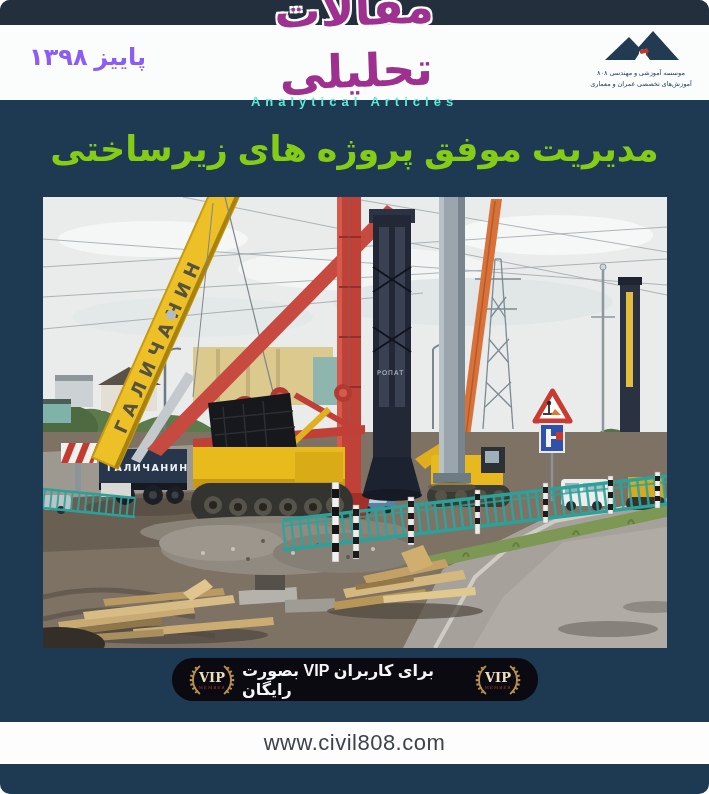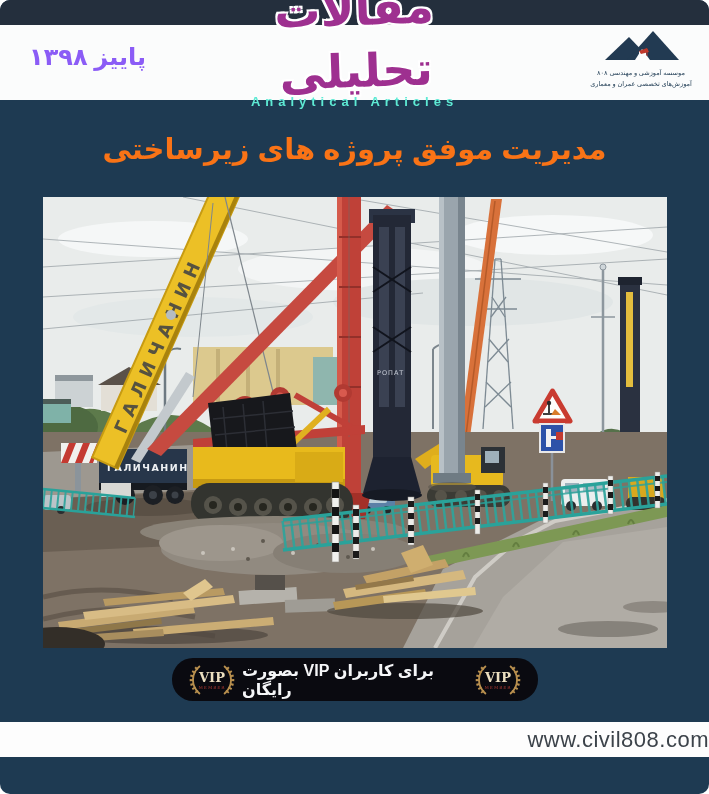--- a/index.html
+++ b/index.html
@@ -12,30 +12,30 @@
   .center-logo{position:absolute;left:50%;transform:translateX(-50%);top:-22px;width:300px;
                text-align:center;z-index:5;}
   .calligraphy{font-size:46px;font-weight:bold;color:#9e3090;direction:rtl;line-height:1.35;
                transform:rotate(-2deg);display:inline-block;
                text-shadow:-2px -2px 0 #fff,2px -2px 0 #fff,-2px 2px 0 #fff,2px 2px 0 #fff,0 0 3px #fff;}
   .logo-subtitle{font-size:13px;letter-spacing:5px;color:#5eead4;margin-top:-8px;font-weight:bold;}
   .institute{position:absolute;right:12px;top:4px;width:112px;text-align:center;}
   .institute-text{font-size:6.5px;color:#1d3a52;direction:rtl;line-height:1.6;margin-top:1px;}
   .title-section{position:absolute;top:100px;left:0;right:0;height:97px;
                  display:flex;align-items:center;justify-content:center;}
-  .page-title{color:#f97316;font-size:29px;font-weight:bold;direction:rtl;margin:8px;letter-spacing:0;}
+  .page-title{color:#84cc16;font-size:35px;font-weight:bold;direction:rtl;margin:8px;letter-spacing:0;}
   .photo{position:absolute;left:43px;top:197px;width:624px;height:451px;background:#e9eced;}
   .photo svg{display:block;}
   .vip-banner{position:absolute;left:172px;top:658px;width:366px;height:43px;background:#0a0a10;
               display:flex;align-items:center;justify-content:space-between;padding:0 14px;
               box-sizing:border-box;border-radius:21px;}
   .vip-text{color:#f5f6f8;font-size:16px;font-weight:bold;direction:rtl;flex:1;text-align:left;
             padding:0 4px;}
-  .footer-bar{position:absolute;top:722px;left:0;right:0;height:35px;background:#fdfdfd;
-              display:flex;align-items:center;justify-content:flex-end;}
+  .footer-bar{position:absolute;top:722px;left:0;right:0;height:42px;background:#fdfdfd;
+              display:flex;align-items:center;justify-content:center;}
   .footer-url{color:#3c434a;font-size:22px;letter-spacing:0.5px;}
 </style>
 </head>
 <body>
 
 <div class="card">
 
   <div class="top-band"></div>
 
   <div class="header">

